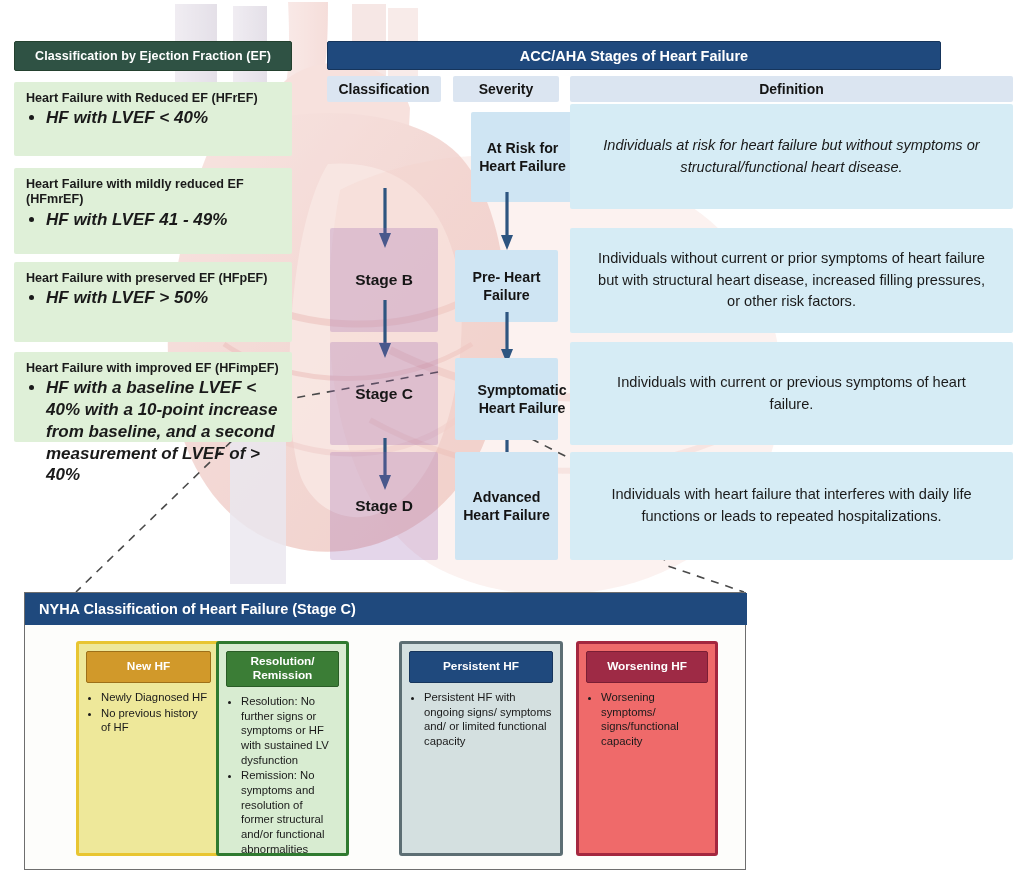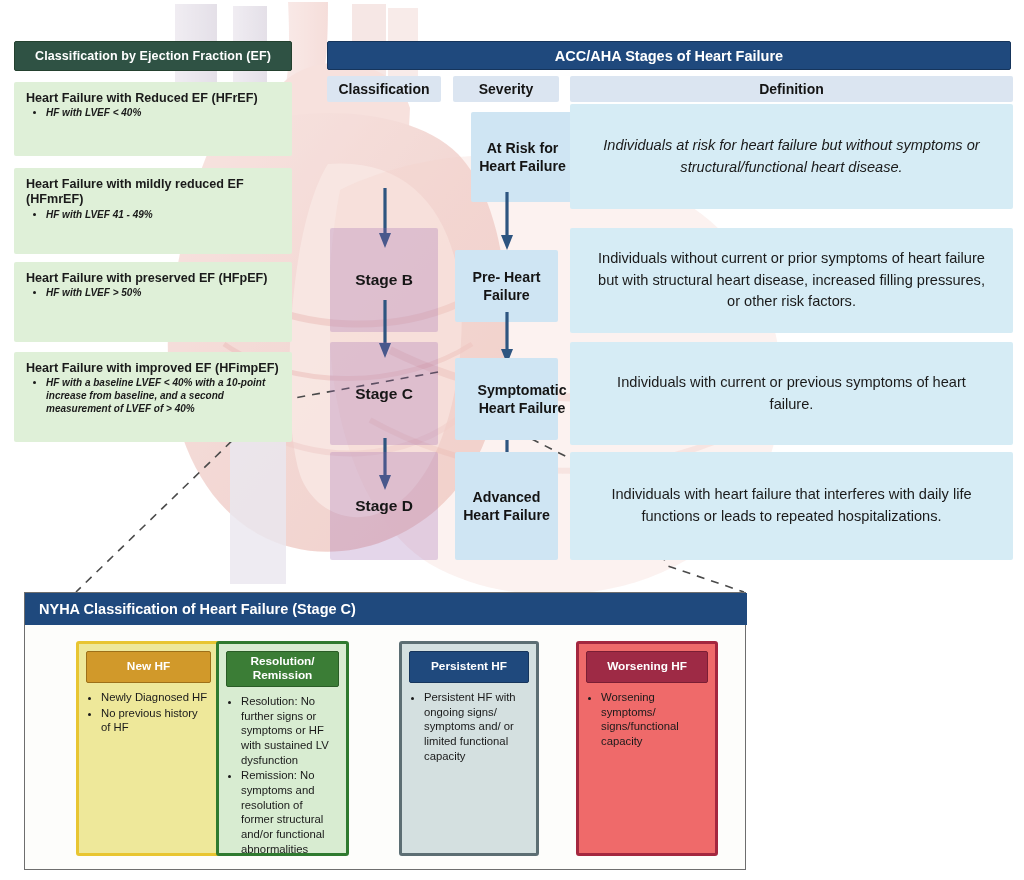--- a/index.html
+++ b/index.html
@@ -35,21 +35,21 @@
     color:#fff; font-size:14.5px; font-weight:bold;
     display:flex; align-items:center; justify-content:center; text-align:center;
     border-radius:2px;
   }
   .ef-card {
     position:absolute; background:#dff0d8; border-radius:2px;
     padding:9px 12px 8px 12px; color:#1a1a1a;
   }
   .ef-title { font-size:12.6px; font-weight:bold; line-height:1.22; }
   .ef-ul { margin:1px 0 0 20px; }
-  .ef-ul li { font-size:10px; font-style:italic; font-weight:bold; line-height:1.28; }
+  .ef-ul li { font-size:17px; font-style:italic; font-weight:bold; line-height:1.28; }
 
   .col-head {
     position:absolute; background:#dbe5f1;
     display:flex; align-items:center; justify-content:center;
     font-size:14px; font-weight:bold; color:#141414; border-radius:2px;
   }
   .stage-box {
     position:absolute; background:rgba(150,95,175,.26);
     display:flex; align-items:center; justify-content:center;
     font-size:15.5px; font-weight:bold; color:#161616; border-radius:2px;
@@ -167,21 +167,21 @@
       </ul>
   </div>
 
   <div class="ef-card" style="left:14px; top:352px; width:278px; height:90px;">
     <div class="ef-title">Heart Failure with improved EF (HFimpEF)</div>
     <ul class="ef-ul">
         <li>HF with a baseline LVEF &lt; 40% with a 10-point increase from baseline, and a second measurement of LVEF of &gt; 40%</li>
       </ul>
   </div>
 
-  <div class="hdr-dark-blue" style="left:327px; top:41px; width:684px; height:29px;">ACC/AHA Stages of Heart Failure</div>
+  <div class="hdr-dark-blue" style="left:327px; top:41px; width:614px; height:29px;">ACC/AHA Stages of Heart Failure</div>
 
   <div class="col-head" style="left:327px; top:76px; width:114px; height:26px;">Classification</div>
   <div class="col-head" style="left:453px; top:76px; width:106px; height:26px;">Severity</div>
   <div class="col-head" style="left:570px; top:76px; width:443px; height:26px;">Definition</div>
 
   <div class="sev-box" style="left:455px; top:112px; width:103px; height:90px;margin-left:16px;">At Risk for Heart Failure</div>
   <div class="def-box" style="left:570px; top:104px; width:443px; height:105px;font-style:italic;">Individuals at risk for heart failure but without symptoms or structural/functional heart disease.</div>
 
   <svg class="arrow" style="left:378px; top:188px; width:14px; height:62px;">
     <line x1="7" y1="0" x2="7" y2="48" stroke="#2e5580" stroke-width="3.2"></line>
@@ -234,21 +234,21 @@
     </div>
 
     <div class="nyha-card" style="left:191px; top:48px; width:133px; height:215px; border-color:#2f7a2f; background:#d8ecd1;">
       <div class="nyha-card-hd" style="background:#3b7d36; border-color:#2a5c26; height:36px;">Resolution/ Remission</div>
       <ul class="nyha-ul">
         <li>Resolution:  No further signs or symptoms or HF with sustained LV dysfunction</li>
         <li>Remission: No symptoms and resolution of former structural and/or functional abnormalities</li>
       </ul>
     </div>
 
-    <div class="nyha-card" style="left:374px; top:48px; width:140px; height:215px; border-color:#5c6e73; background:#d4e0e0;">
+    <div class="nyha-card" style="left:374px; top:48px; width:164px; height:215px; border-color:#5c6e73; background:#d4e0e0;">
       <div class="nyha-card-hd" style="background:#1f497d; border-color:#16355c;">Persistent HF</div>
       <ul class="nyha-ul">
         <li>Persistent HF with ongoing signs/ symptoms and/ or limited functional capacity</li>
       </ul>
     </div>
 
     <div class="nyha-card" style="left:551px; top:48px; width:142px; height:215px; border-color:#a4273f; background:#ef6a6a;">
       <div class="nyha-card-hd" style="background:#9e2a45; border-color:#7a1e34;">Worsening HF</div>
       <ul class="nyha-ul">
         <li>Worsening symptoms/ signs/functional capacity</li>

